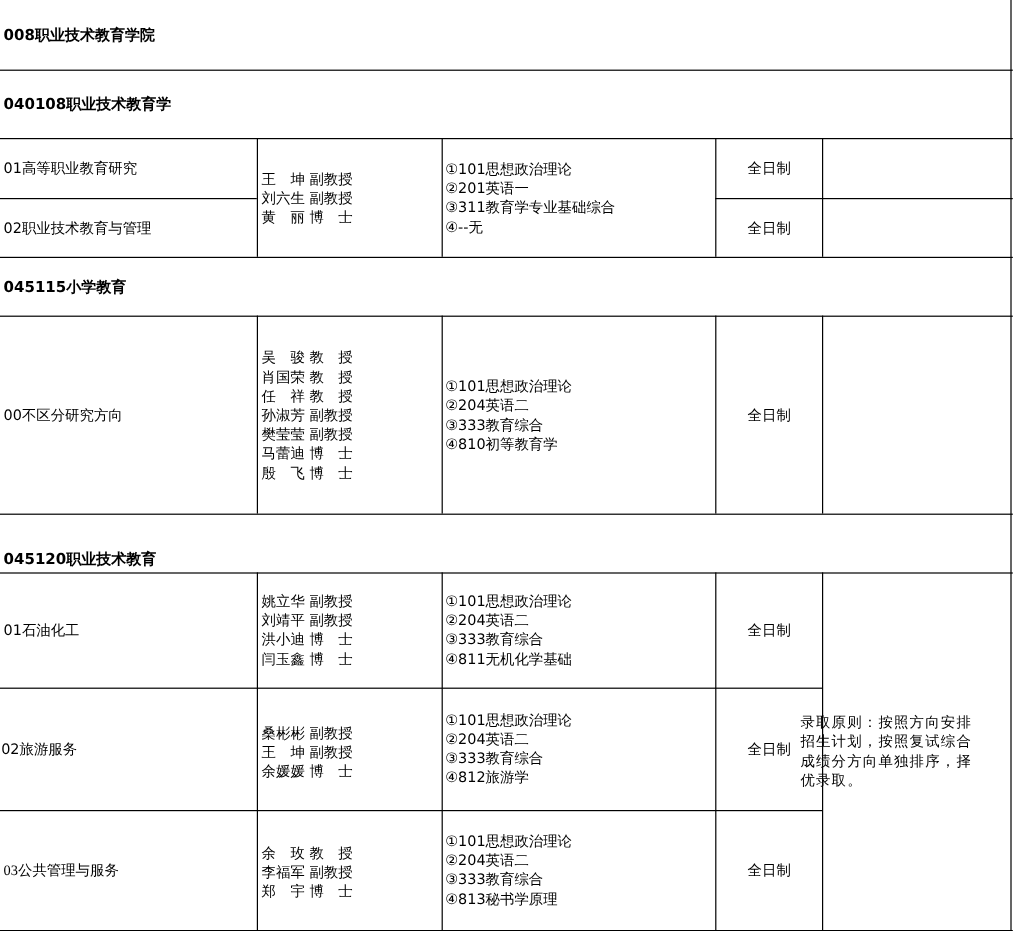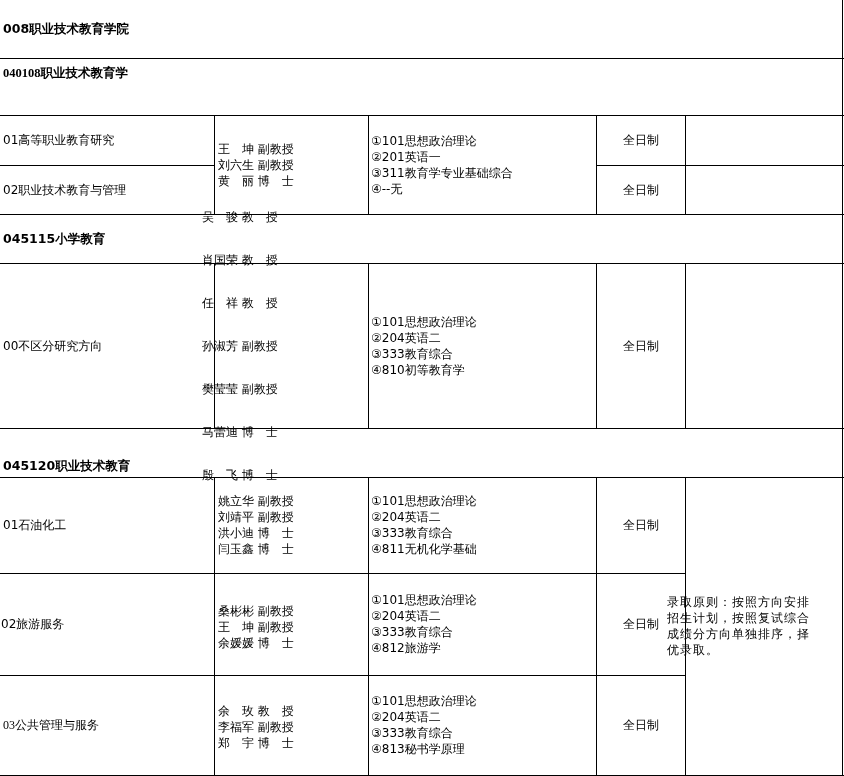--- a/index.html
+++ b/index.html
@@ -37,40 +37,40 @@
 <div class="vl" style="left:368px;top:263px;height:165px;"></div>
 <div class="vl" style="left:596px;top:263px;height:165px;"></div>
 <div class="vl" style="left:685px;top:263px;height:165px;"></div>
 <div class="vl" style="left:214px;top:477px;height:299px;"></div>
 <div class="vl" style="left:368px;top:477px;height:299px;"></div>
 <div class="vl" style="left:596px;top:477px;height:299px;"></div>
 <div class="vl" style="left:685px;top:477px;height:299px;"></div>
 
 <div class="cell bold" style="left:3px;top:0;height:58px;">008职业技术教育学院</div>
 
-<div class="cell bold" style="left:3px;top:44px;height:57px;font-family:Liberation Serif, serif;">040108职业技术教育学</div>
+<div class="cell bold" style="left:3px;top:58px;height:57px;">040108职业技术教育学</div>
 <div class="cell" style="left:3px;top:115px;height:50px;">01高等职业教育研究</div>
 <div class="cell" style="left:3px;top:165px;height:49px;">02职业技术教育与管理</div>
 <div class="cell multi" style="left:218px;top:115px;width:148px;height:99px;">
   <span>王　坤 副教授</span>
   <span>刘六生 副教授</span>
   <span>黄　丽 博　士</span>
 </div>
 <div class="cell multi" style="left:371px;top:115px;width:224px;height:99px;">
   <span>①101思想政治理论</span>
   <span>②201英语一</span>
   <span>③311教育学专业基础综合</span>
   <span>④--无</span>
 </div>
 <div class="cell center" style="left:597px;top:115px;width:88px;height:50px;">全日制</div>
 <div class="cell center" style="left:597px;top:165px;width:88px;height:49px;">全日制</div>
 
 <div class="cell bold" style="left:3px;top:214px;height:49px;">045115小学教育</div>
 <div class="cell" style="left:3px;top:263px;height:165px;">00不区分研究方向</div>
-<div class="cell multi" style="left:202px;top:263px;width:148px;height:165px;gap:27px;">
+<div class="cell multi" style="left:218px;top:263px;width:148px;height:165px;">
   <span>吴　骏 教　授</span>
   <span>肖国荣 教　授</span>
   <span>任　祥 教　授</span>
   <span>孙淑芳 副教授</span>
   <span>樊莹莹 副教授</span>
   <span>马蕾迪 博　士</span>
   <span>殷　飞 博　士</span>
 </div>
 <div class="cell multi" style="left:371px;top:263px;width:224px;height:165px;">
   <span>①101思想政治理论</span>

